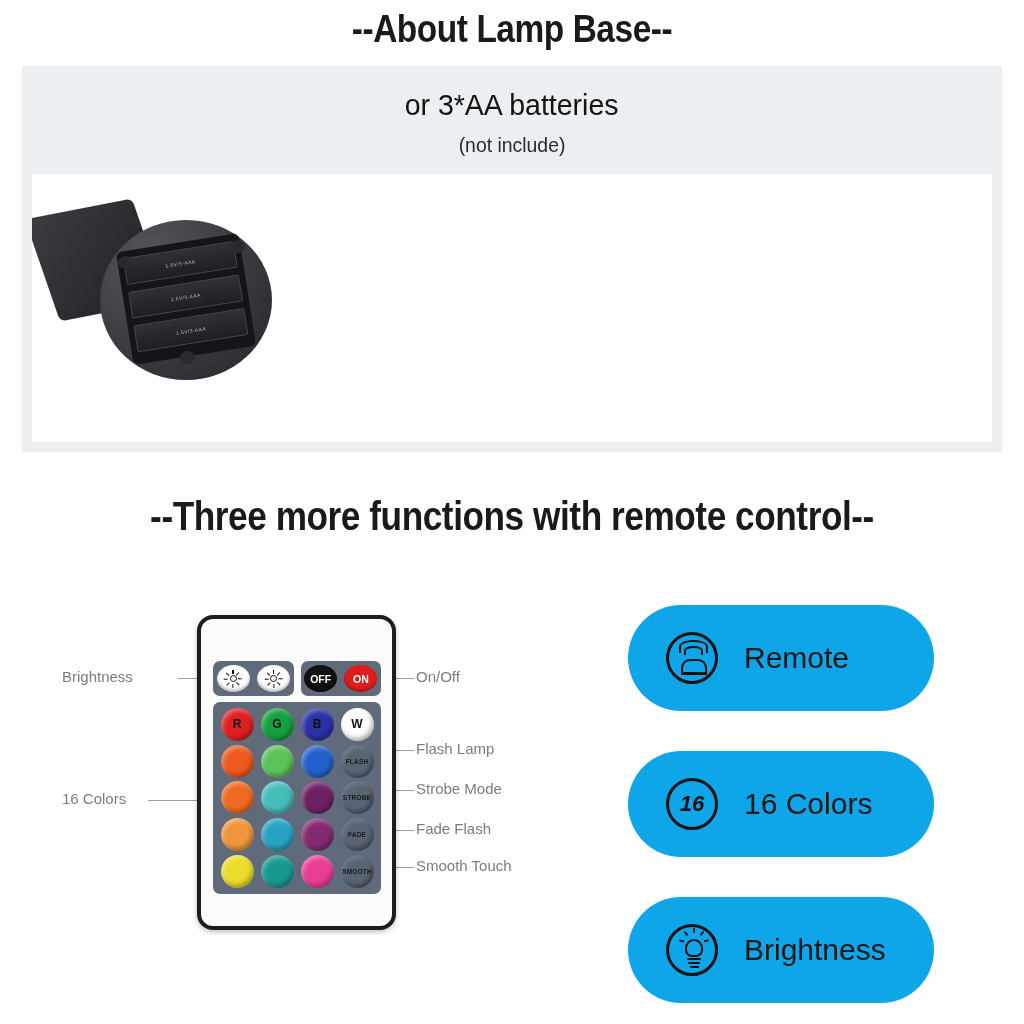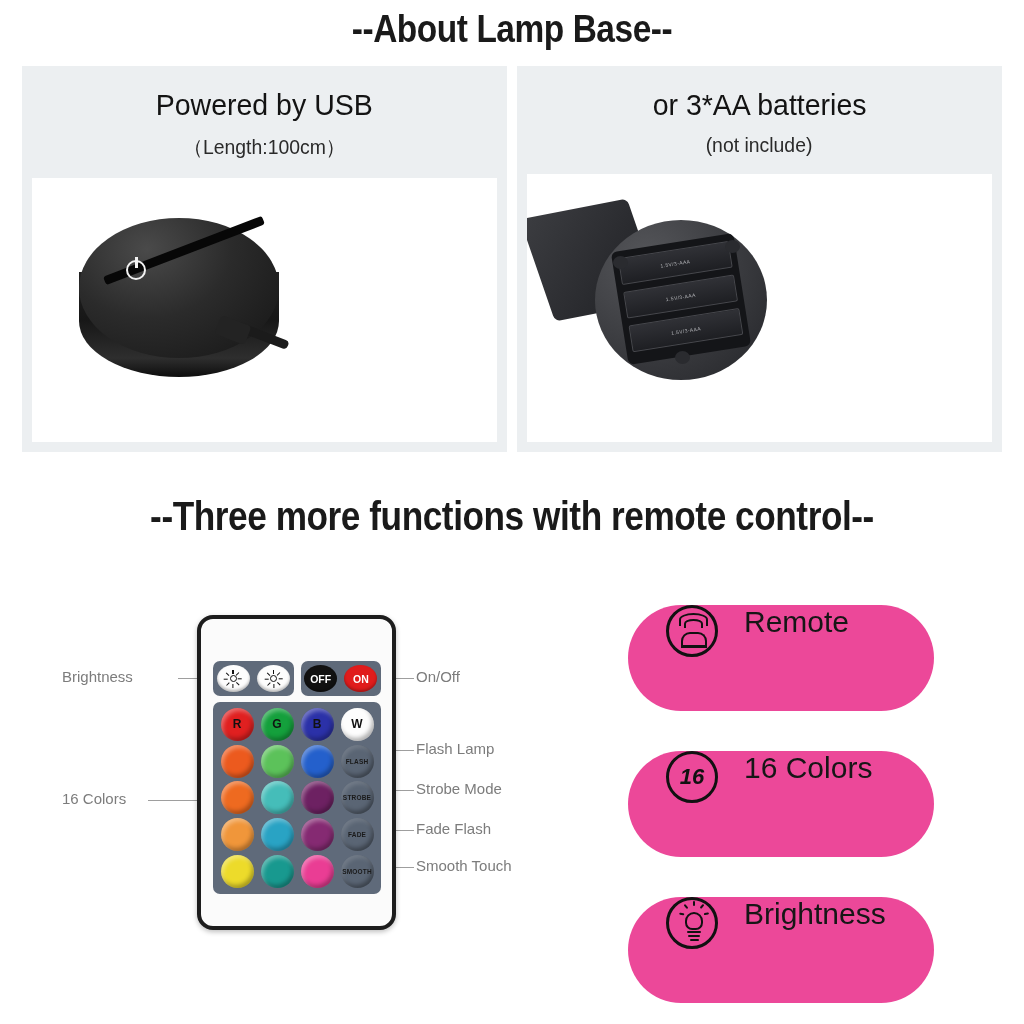--- a/index.html
+++ b/index.html
@@ -363,24 +363,24 @@
 
   
   .features {
     position: absolute;
     left: 628px; top: 45px;
     width: 306px;
   }
   .feat-card {
     width: 306px;
     height: 106px;
-    background: #ec4899;
+    background: #0ea5e9;
     border-radius: 53px;
     display: flex;
-    align-items: flex-start;
+    align-items: center;
     margin-bottom: 40px;
     padding-left: 38px;
   }
   .feat-icon {
     width: 52px; height: 52px;
     border: 3.2px solid #111;
     border-radius: 50%;
     position: relative;
     flex: 0 0 auto;
     font-style: italic;
@@ -435,33 +435,20 @@
 </style>
 </head>
 <body>
 
 <div class="page">
 
   <div class="title-main" id="title-lamp-base">--About Lamp Base--</div>
 
   <div class="panels">
 
-    <div class="panel">
-      <div class="panel-heading">Powered by USB</div>
-      <div class="panel-sub">（Length:100cm）</div>
-      <div class="panel-img">
-        <div class="base-body"></div>
-        <div class="base-top">
-          <div class="base-slot"></div>
-          <div class="base-power"></div>
-        </div>
-        <div class="usb-plug"></div>
-        <div class="usb-cable"></div>
-      </div>
-    </div>
 
     <div class="panel">
       <div class="panel-heading">or 3*AA batteries</div>
       <div class="panel-sub">(not include)</div>
       <div class="panel-img">
         <div class="bat-lid"></div>
         <div class="bat-disc"></div>
         <div class="bat-well">
           <div class="bat-cell c1">1.5V/3-AAA</div>
           <div class="bat-cell c2">1.5V/3-AAA</div>

